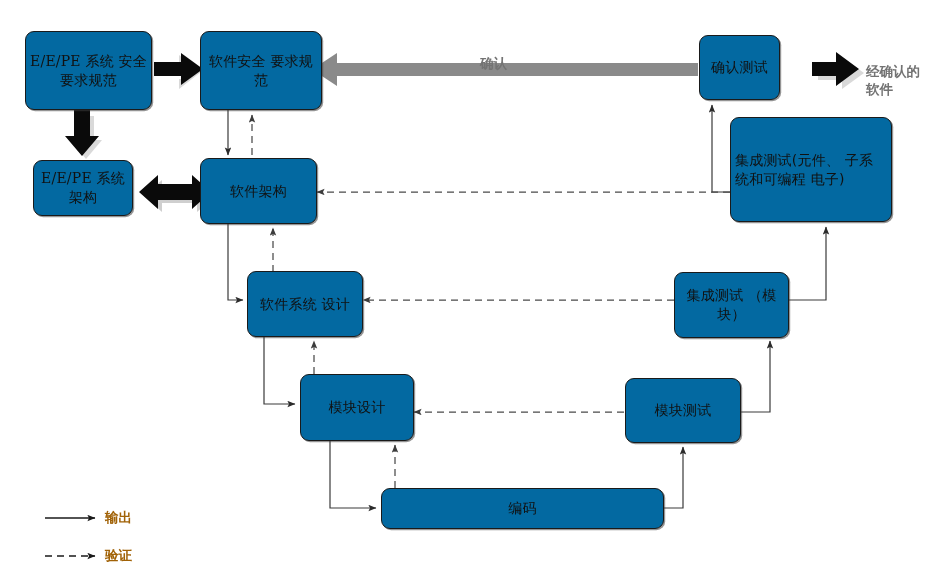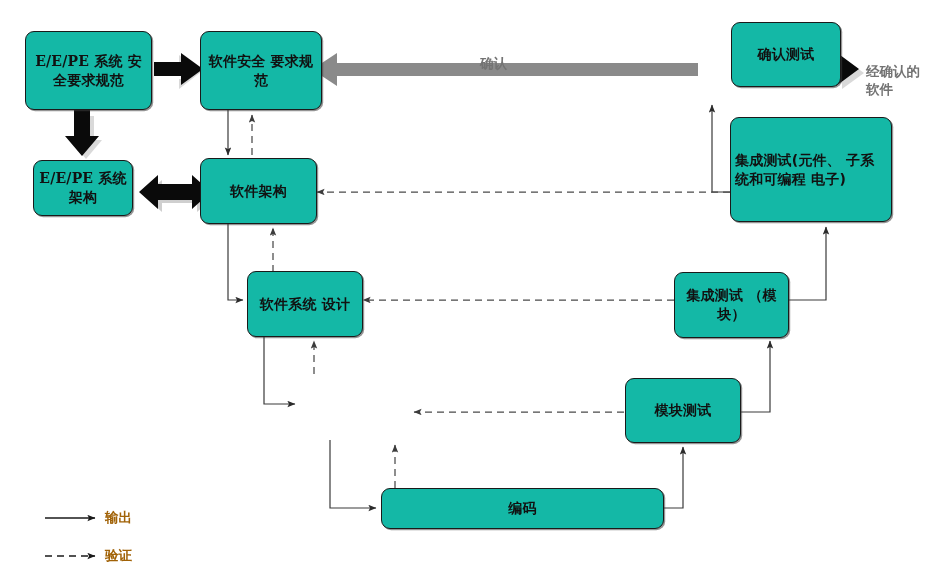--- a/index.html
+++ b/index.html
@@ -20,29 +20,29 @@
     left: 0;
     top: 0;
     width: 932px;
     height: 578px;
   }
   .node {
     position: absolute;
     box-sizing: border-box;
     border: 1.6px solid #1a1a1a;
     border-radius: 9px;
-    background: #14b8a6;
+    background: #0369a1;
     display: flex;
     align-items: center;
     justify-content: center;
     text-align: center;
     color: #111111;
     font-size: 14px;
     line-height: 1.35;
-    font-weight: 700;
+    font-weight: 400;
     letter-spacing: 0.2px;
     box-shadow: 1.2px 1.2px 0 rgba(60,60,60,0.55);
     z-index: 3;
   }
   .node span { display: block; padding: 0 4px; }
   .node.serif { font-family: "DejaVu Serif", "Liberation Serif", serif; }
   .free-label {
     position: absolute;
     color: #737373;
     font-size: 13.5px;
@@ -162,41 +162,44 @@
 
   <div class="node" style="left:200px; top:158px; width:117px; height:66px;">
     <span>软件架构</span>
   </div>
 
   <div class="node" style="left:247px; top:271px; width:116px; height:66px;">
     <span>软件系统
 设计</span>
   </div>
 
+  <div class="node" style="left:300px; top:374px; width:114px; height:67px;">
+    <span>模块设计</span>
+  </div>
 
   <div class="node" style="left:381px; top:488px; width:283px; height:41px;">
     <span>编码</span>
   </div>
 
   <div class="node" style="left:625px; top:378px; width:116px; height:65px;">
     <span>模块测试</span>
   </div>
 
   <div class="node" style="left:730px; top:117px; width:162px; height:105px; font-size:14px;">
     <span style="text-align:left;">集成测试(元件、
 子系统和可编程
 电子)</span>
   </div>
 
   <div class="node" style="left:674px; top:272px; width:115px; height:66px;">
     <span>集成测试
 （模块）</span>
   </div>
 
-  <div class="node" style="left:699px; top:22px; width:110px; height:65px;margin-left:32px;">
+  <div class="node" style="left:699px; top:35px; width:81px; height:65px;">
     <span>确认测试</span>
   </div>
 
   <div class="free-label" style="left:480px; top:36px;">
     <span>确认</span>
   </div>
 
   <div class="free-label" style="left:866px; top:44px;">
     <span>经确认的
 软件</span>

